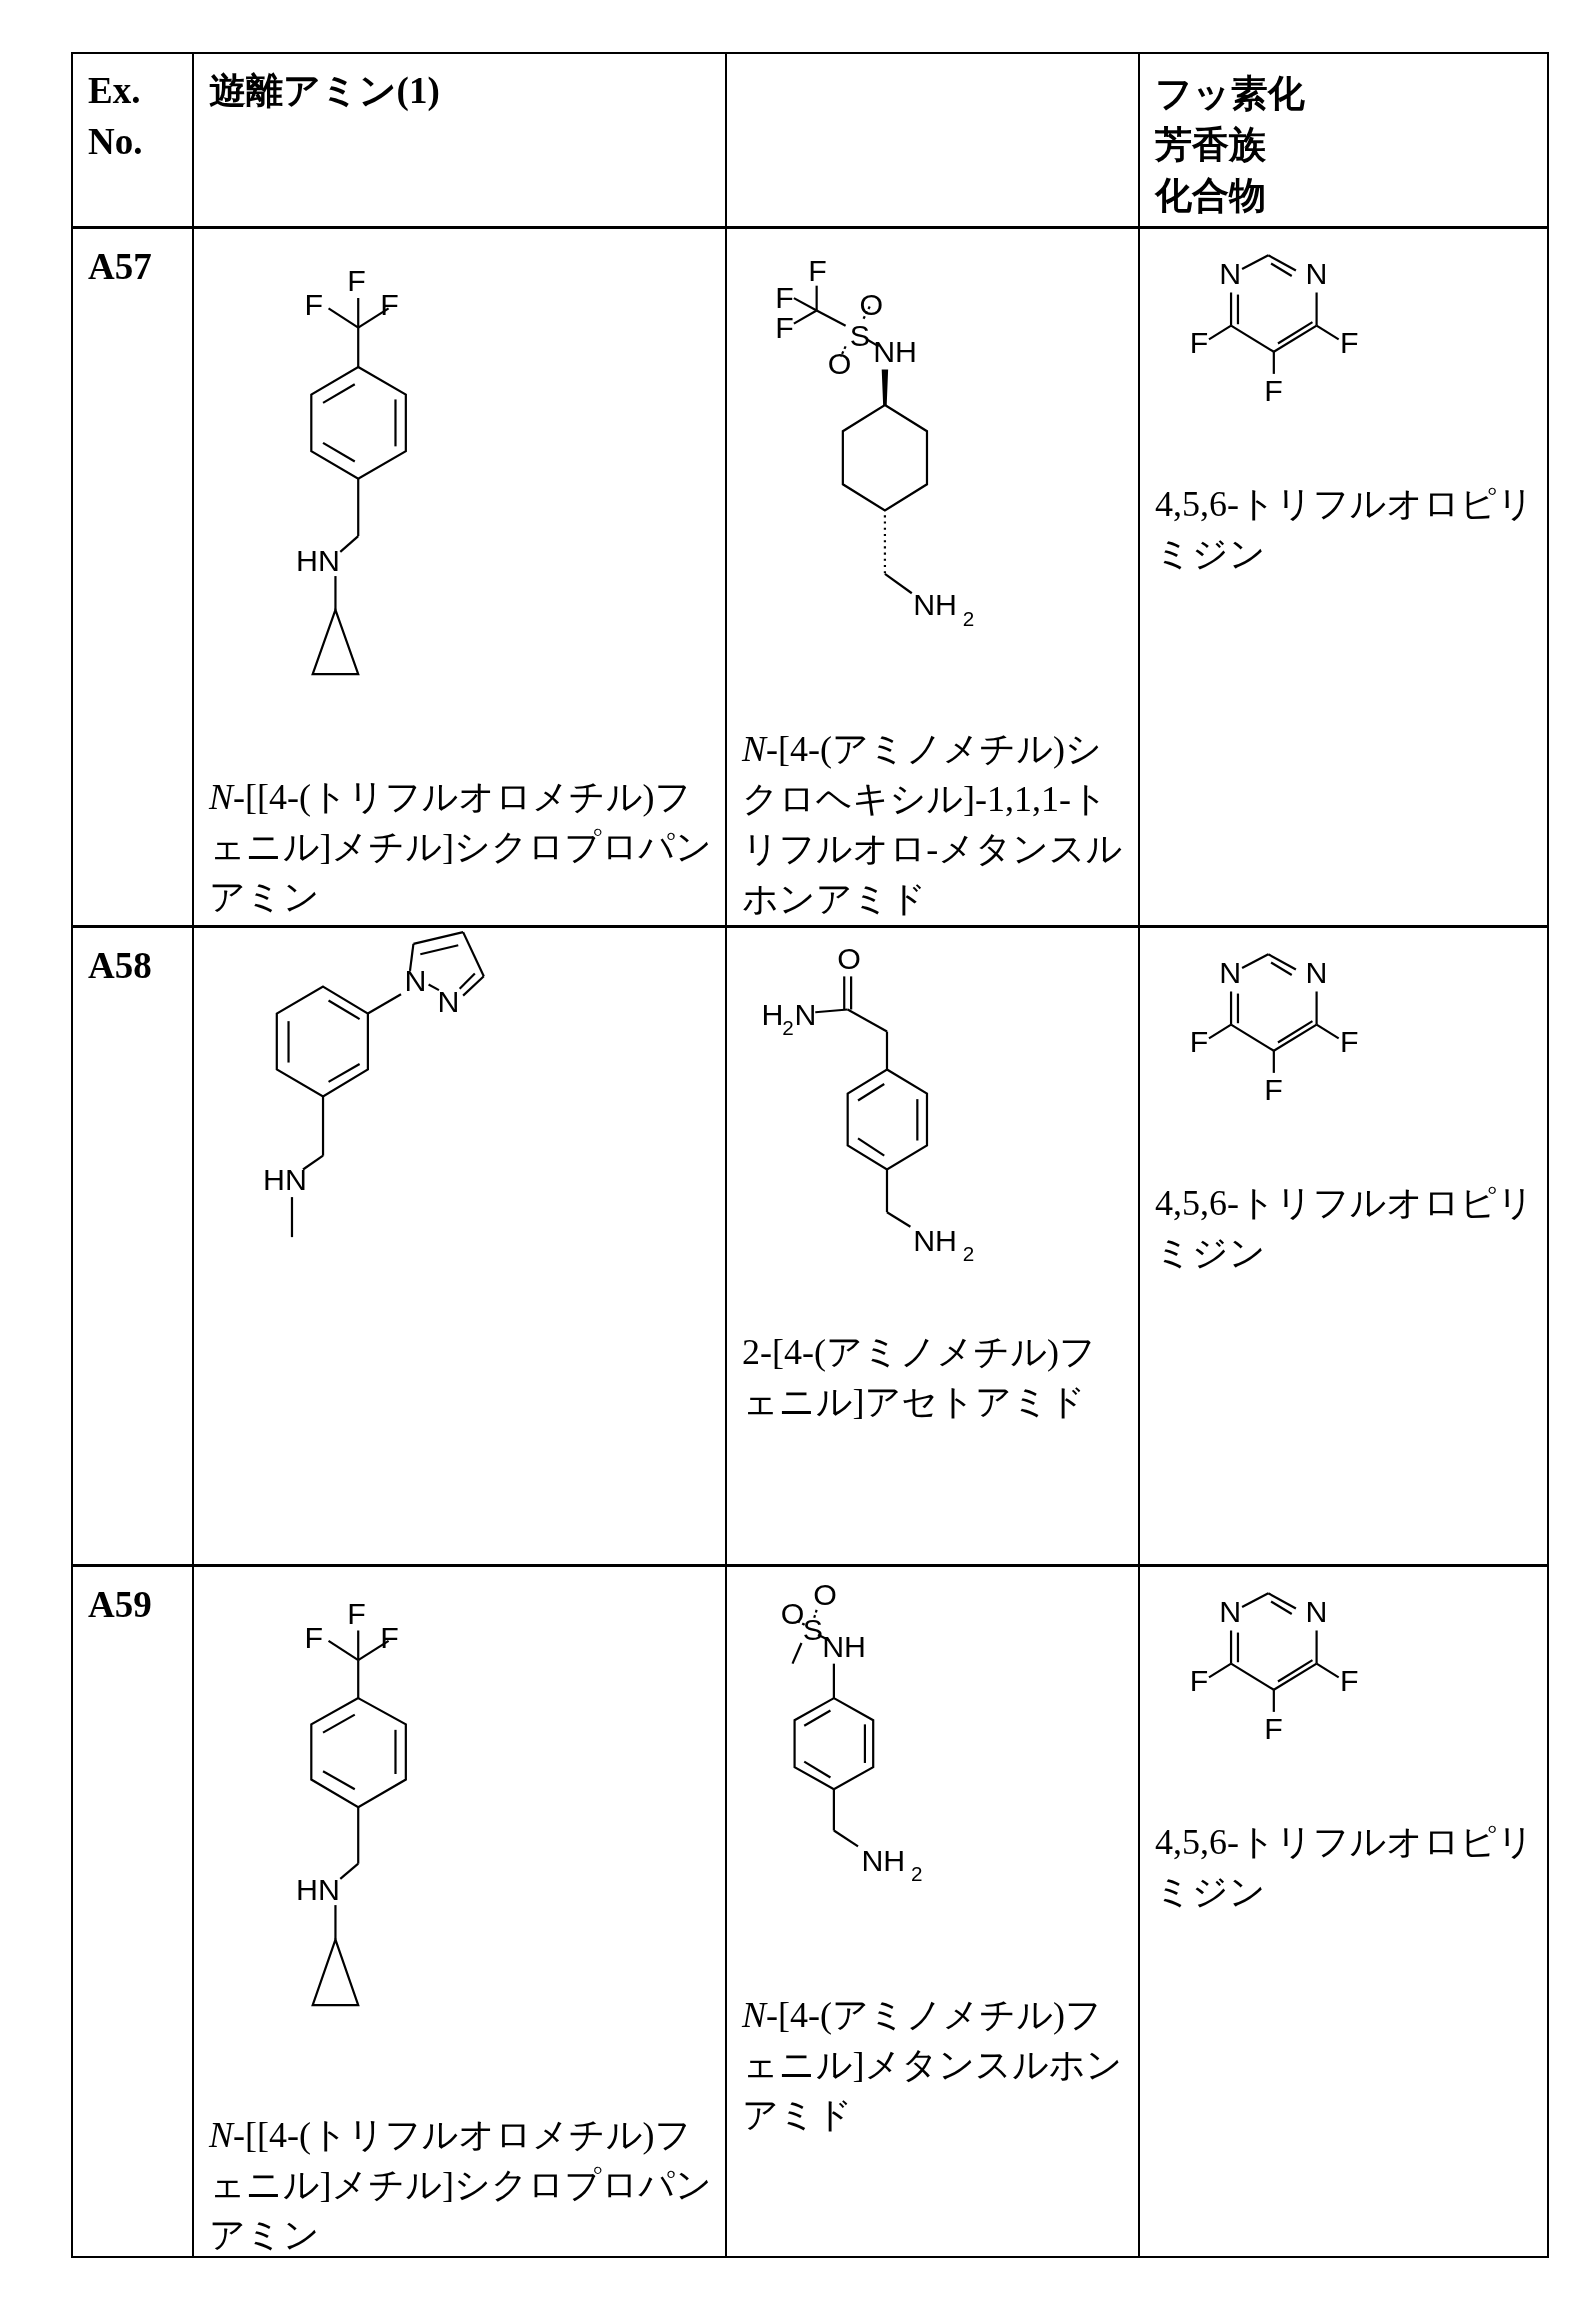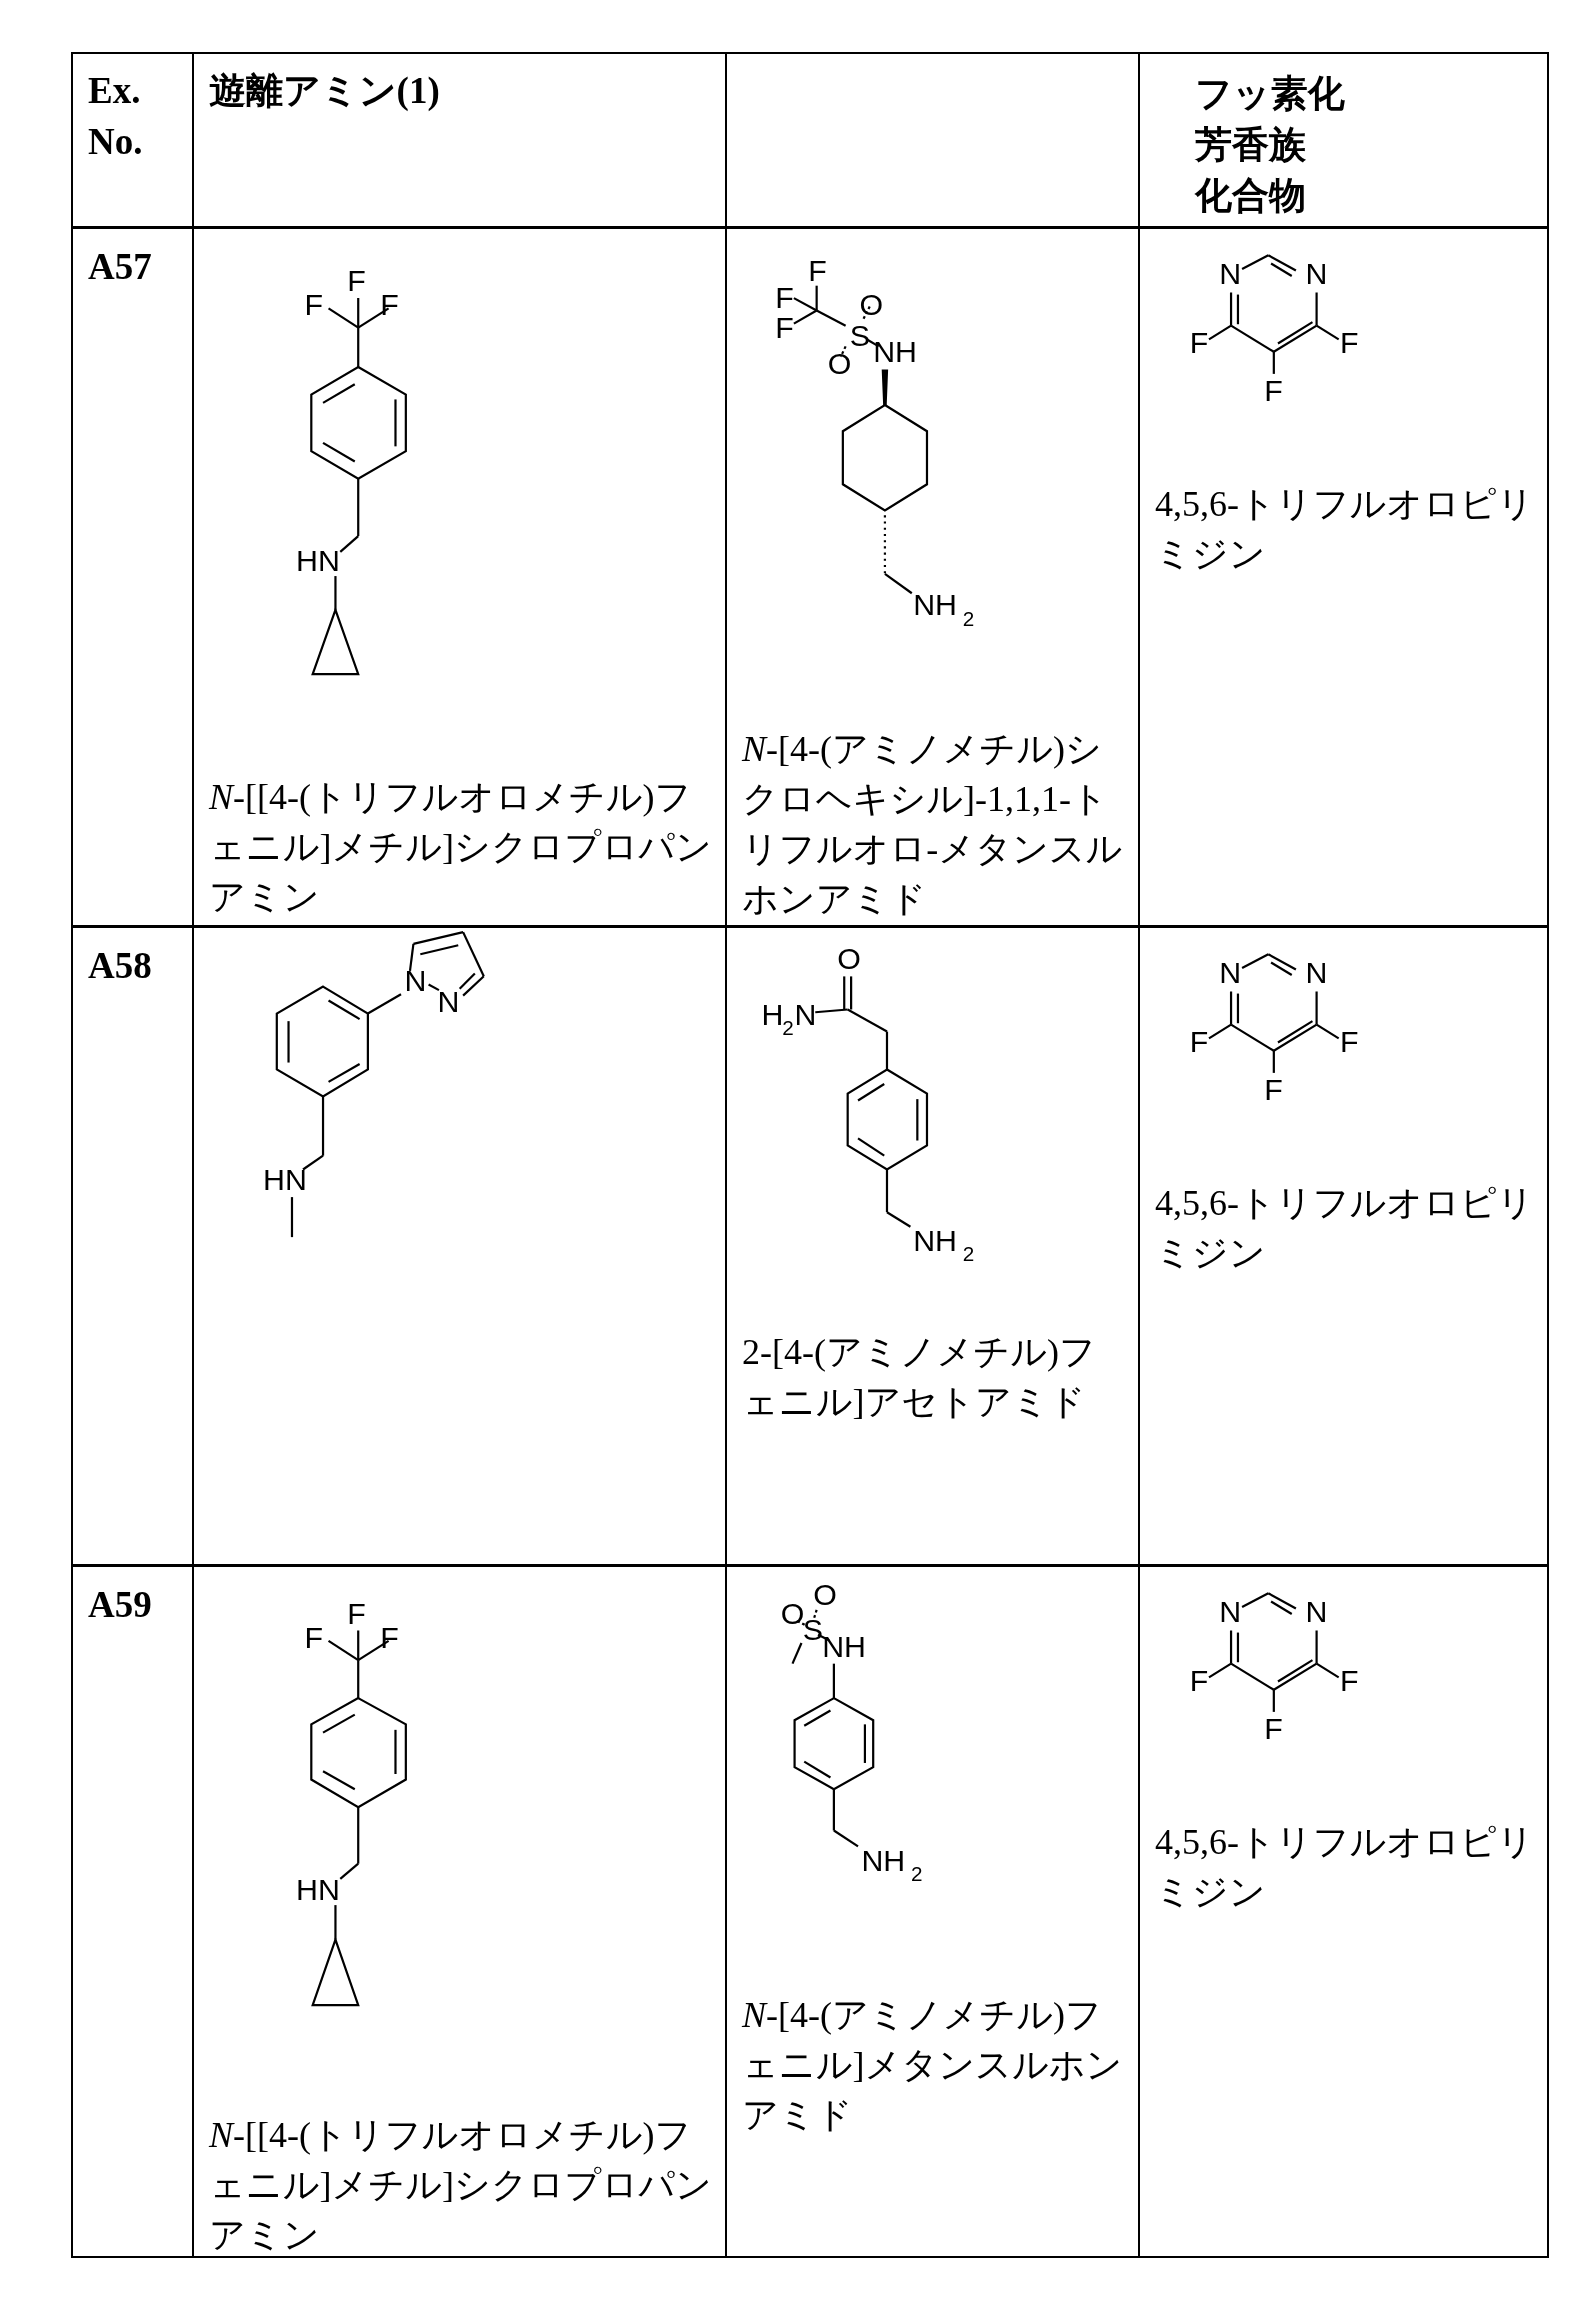--- a/index.html
+++ b/index.html
@@ -31,21 +31,21 @@
   <div class="hline" style="top:871px"></div>
   <div class="hline" style="top:1510px"></div>
 
   <div class="cell hdr" style="left:0;top:0;width:119px;height:172px;padding-top:11px;">
     <div>Ex.</div>
     <div>No.</div>
   </div>
   <div class="cell hdr" style="left:121px;top:0;width:532px;height:172px;padding-top:11px;">
     <div>遊離アミン(1)</div>
   </div>
-  <div class="cell hdr" style="left:1107px;top:0;width:407px;height:172px;">
+  <div class="cell hdr" style="left:1067px;top:0;width:407px;height:172px;">
     <div>フッ素化</div>
     <div>芳香族</div>
     <div>化合物</div>
   </div>
 
   <div class="cell exno" style="left:0;top:175px;width:119px;height:696px;">
     <div>A57</div>
   </div>
   <div class="cell" style="left:121px;top:175px;width:532px;height:696px;">
     <svg class="mol" style="left:0;top:0" width="532" height="483" viewBox="0 0 771 700">

